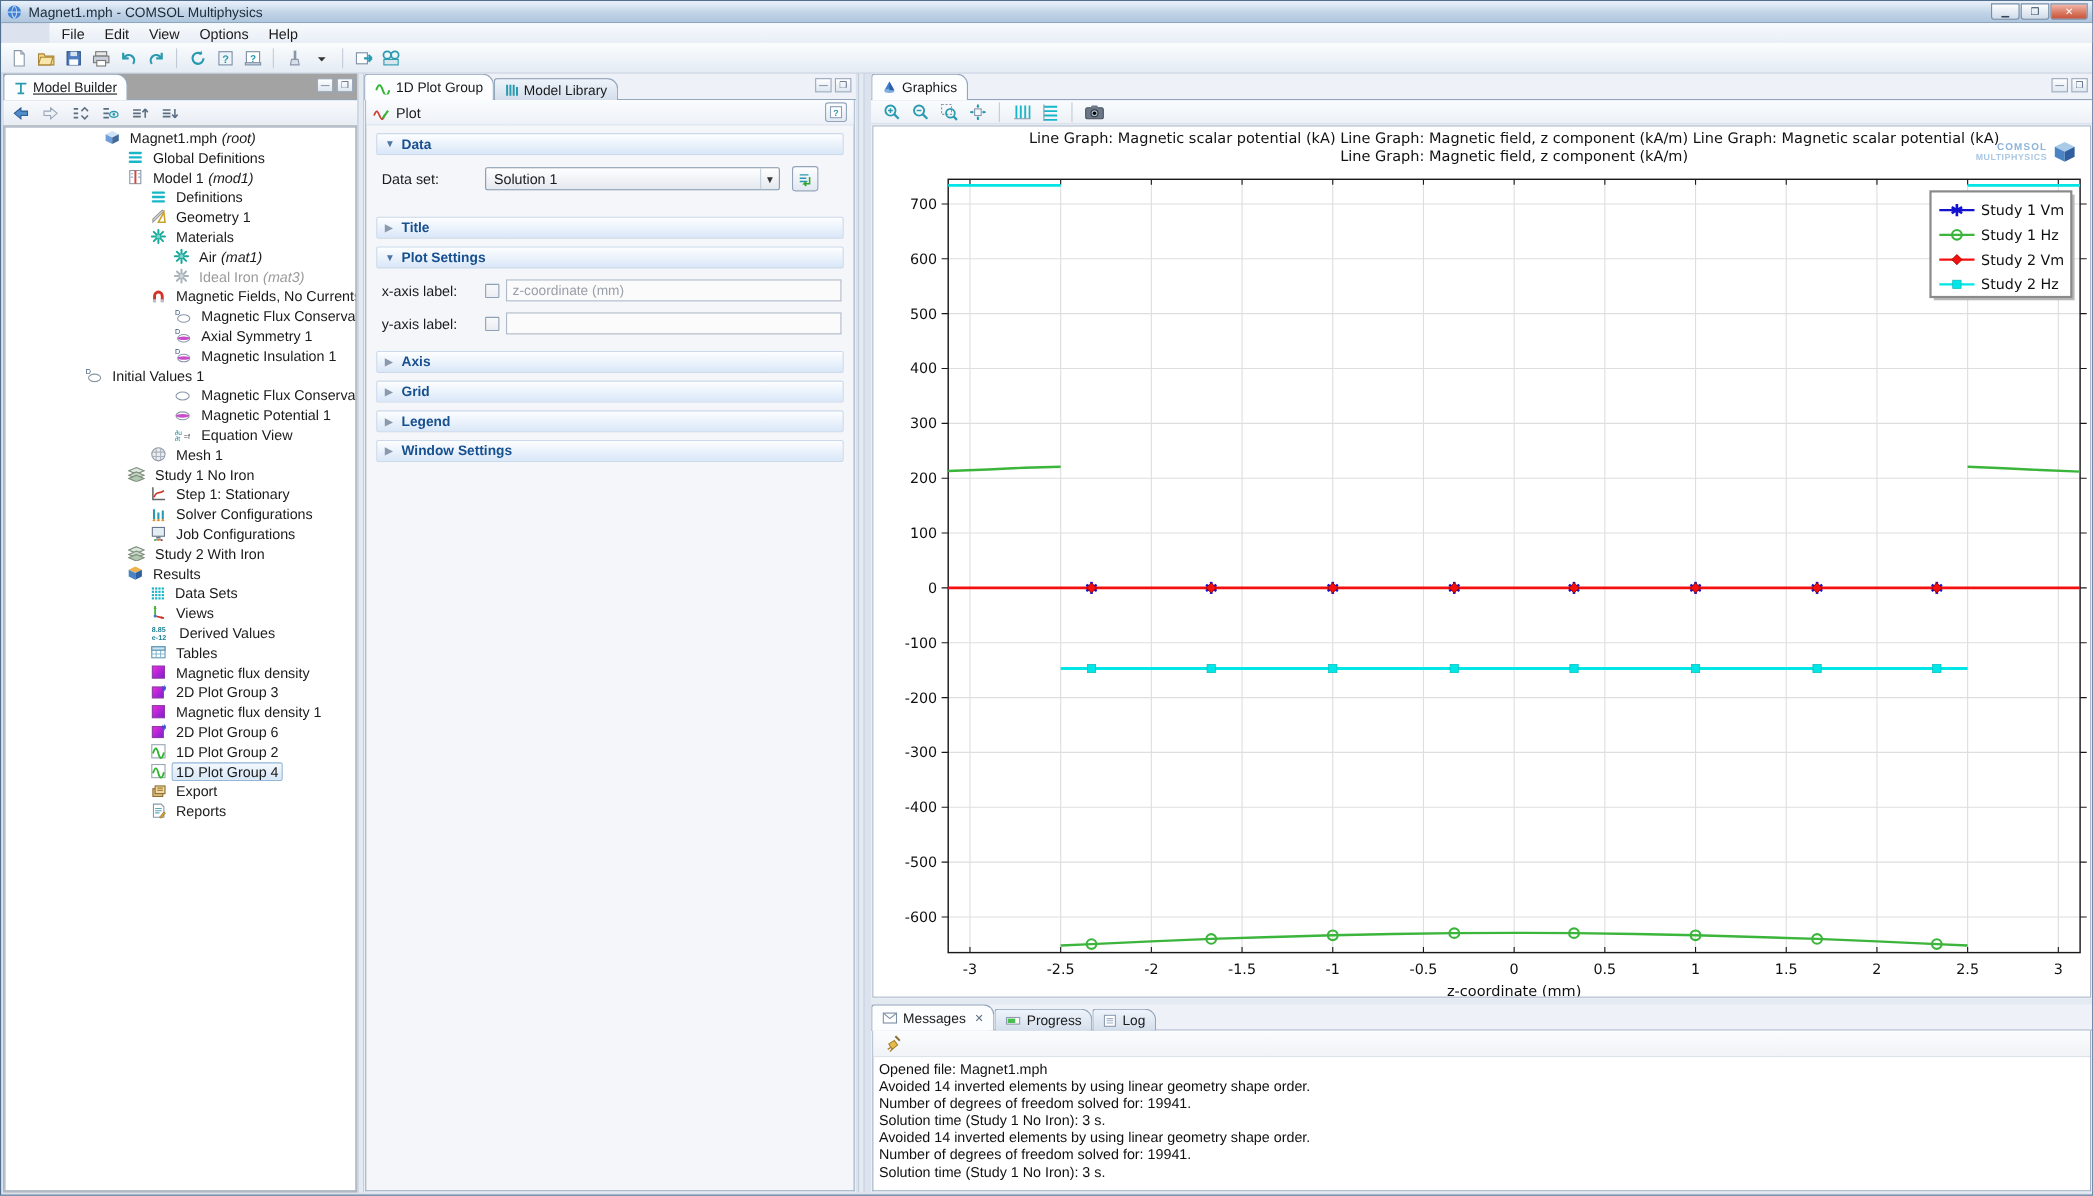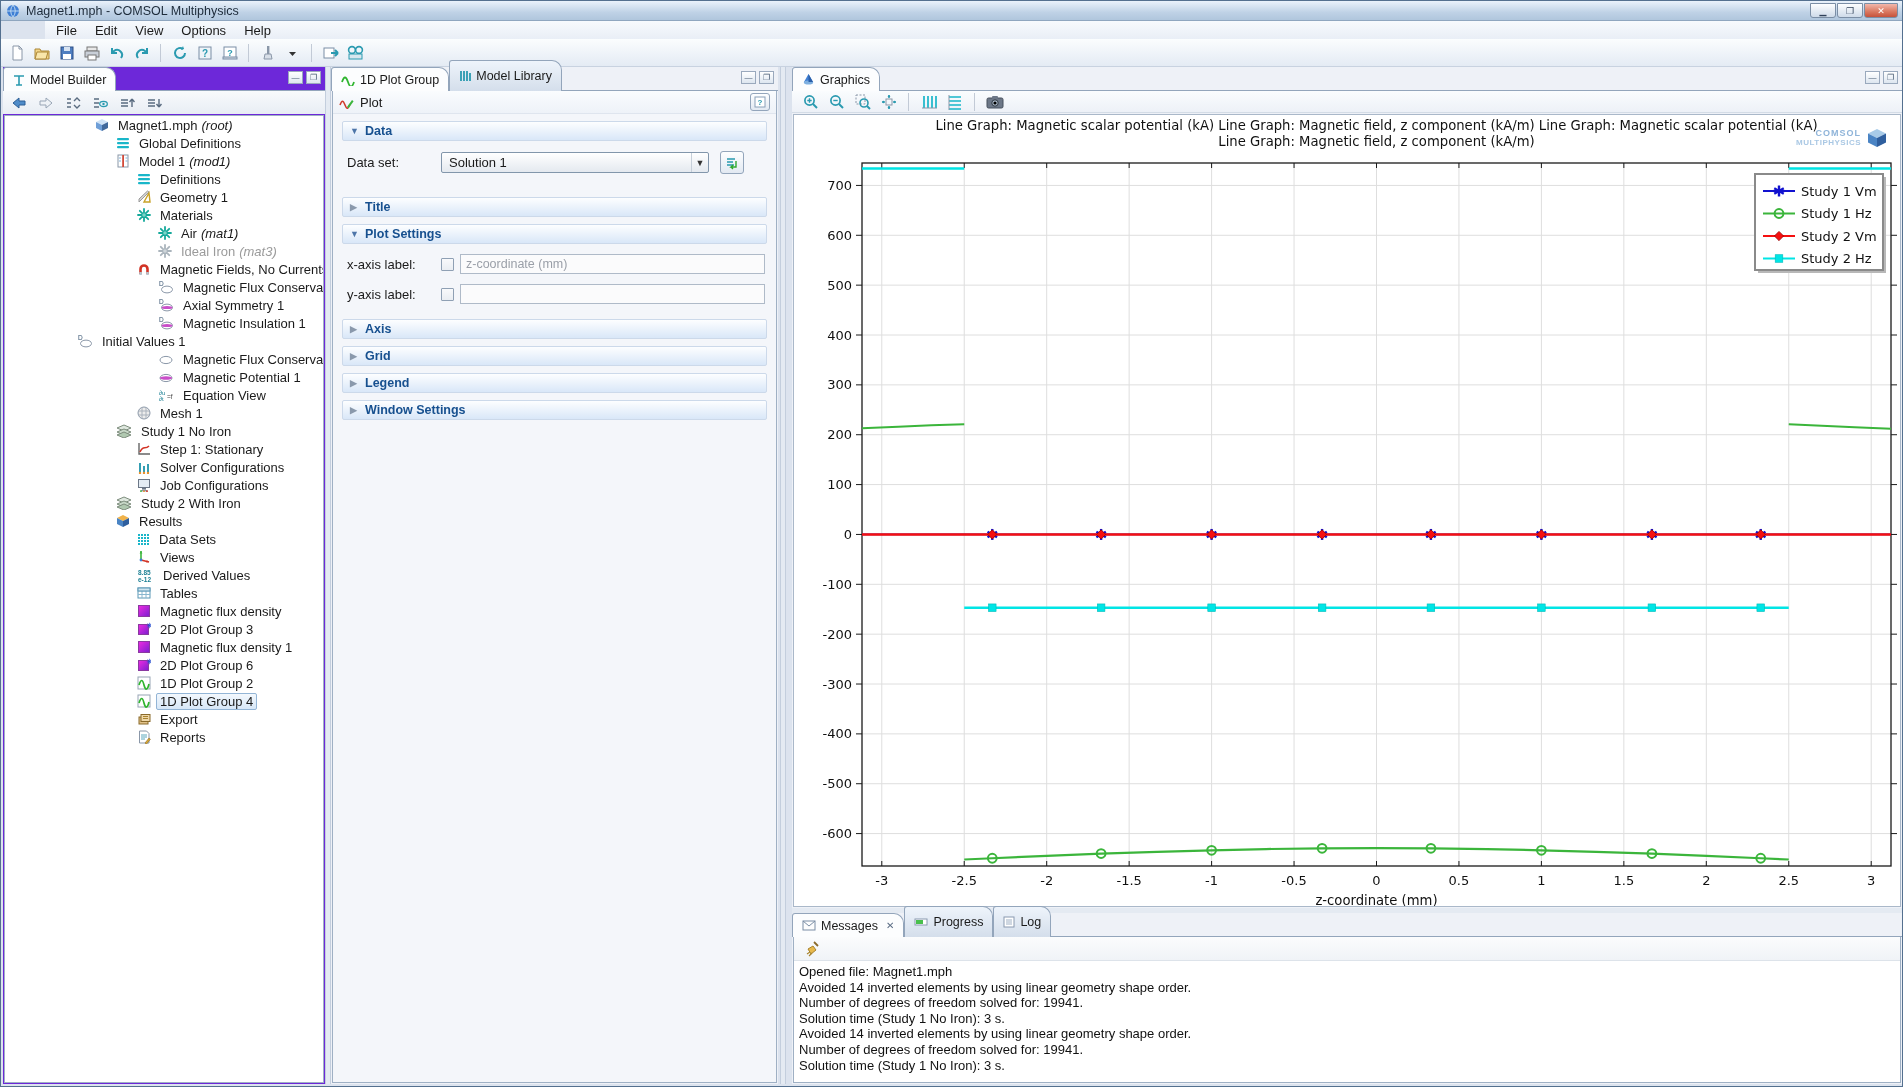--- a/index.html
+++ b/index.html
@@ -23,30 +23,30 @@
     background:linear-gradient(#fbfdfe,#e4ebf4); border-bottom:1px solid #c8d2e0;
     display:flex; align-items:center; padding-left:4px; gap:2px; }
   .tbtn { width:23px; height:23px; display:inline-flex; align-items:center; justify-content:center; border-radius:3px; }
   .tsep { width:1px; height:18px; background:#c2cad6; margin:0 5px; }
   .ic { display:inline-flex; } .ic svg { display:block; }
 
   
   .panel { position:absolute; }
   .tabrow { height:24px; display:flex; align-items:flex-end; position:relative; }
   .tabrow::after { content:""; position:absolute; left:0; right:0; bottom:0; height:1px; background:#93a5bb; }
-  .tab { height:31px; padding:0 9px; display:inline-flex; gap:5px; align-items:center;
+  .tab { height:20px; padding:0 9px; display:inline-flex; gap:5px; align-items:center;
     border:1px solid #93a5bb; border-bottom:none; border-radius:3px 10px 0 0;
     background:linear-gradient(#eef4fb,#d4deeb); font-size:12.5px; white-space:nowrap; z-index:1; }
   .tab.active { background:#fcfdfe; height:24px; z-index:2; }
   .panelbtns { position:absolute; right:4px; top:4px; display:flex; gap:3px; z-index:3; }
   .pbtn { width:15px; height:13px; border:1px solid #9aa9bd; background:linear-gradient(#fff,#dde6f0);
     font-size:8px; display:flex; align-items:center; justify-content:center; color:#42566e; }
 
   
-  #model-builder { left:2px; top:66px; width:322px; bottom:2px; background:#6d28d9; }
+  #model-builder { left:2px; top:66px; width:322px; bottom:2px; background:#a3a3a3;text-decoration:underline; }
   .mb-toolbar { height:23px; display:flex; align-items:center; gap:4px; padding-left:4px;
     background:linear-gradient(#f8fafc,#e8edf4); }
   .tree-wrap { position:absolute; left:1px; right:1px; top:48px; bottom:1px; background:#fff;
     border:1px solid #9fb0c4; overflow:hidden; }
   .tree-row { height:18px; display:flex; align-items:center; gap:5px; white-space:nowrap; }
   .tree-row .lbl { padding:0 3px; border:1px solid transparent; border-radius:2px; display:inline-flex; gap:4px; }
   .tree-row.selected .lbl { background:linear-gradient(#f3f8fd,#d7e7f7); border-color:#93b5d6;justify-content:center; }
   .tree-row.dim { color:#9b9b9b; }
   .tree-detail { font-style:italic; }
   .tree-row.dim .tree-detail { color:#9b9b9b; }

